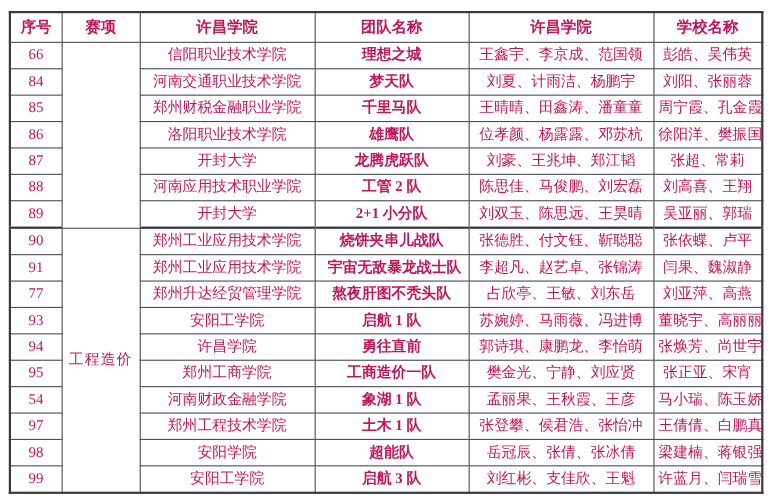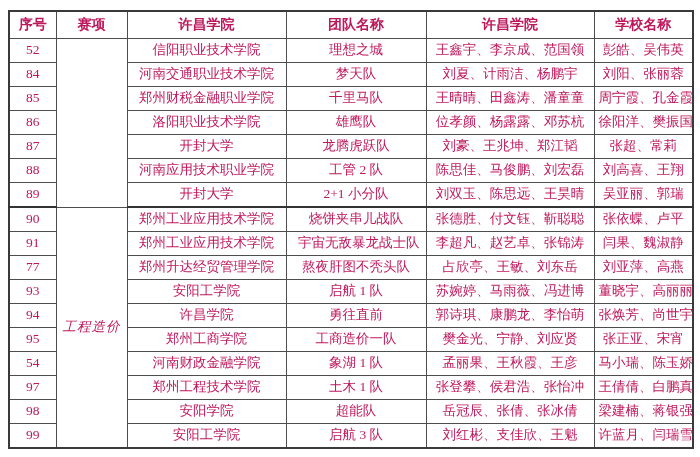--- a/index.html
+++ b/index.html
@@ -32,30 +32,29 @@
     overflow: visible;
   }
   table.results th {
     font-family: "Liberation Sans", "DejaVu Sans", sans-serif;
     font-weight: bold;
     font-size: 14px;
     height: 24px;
     background: #ffffff;
   }
   table.results td { height: 21px; }
-  td[data-name="team-cell"] { white-space: normal; }
+  td[data-name="team-cell"] { white-space: normal; font-weight: bold; }
   td[data-name="team-cell"] .team-inner {
     max-width: 8.6em;
     margin: 0 auto;
     word-break: break-all;
   }
   td[data-name="event-cell"] {
     font-size: 14px;
     letter-spacing: 1px;
-    font-style: italic;
   }
   tr.group-end td { border-bottom: 2px solid #333333; }
   td[data-name="row-index-cell"] {
     font-family: "Liberation Serif", "DejaVu Serif", serif;
     font-size: 13.5px;
   }
 </style>
 </head>
 <body>
 
@@ -74,21 +73,21 @@
         <th data-name="column-header-index">序号</th>
         <th data-name="column-header-event">赛项</th>
         <th data-name="column-header-school">许昌学院</th>
         <th data-name="column-header-team">团队名称</th>
         <th data-name="column-header-students">许昌学院</th>
         <th data-name="column-header-teachers">学校名称</th>
       </tr>
     </thead>
     <tbody data-name="table-body">
         <tr data-name="table-row">
-          <td data-name="row-index-cell">52</td>
+          <td data-name="row-index-cell">66</td>
           <td data-name="event-cell" rowspan="7"></td>
           <td data-name="school-cell">信阳职业技术学院</td>
           <td data-name="team-cell">
             <div class="team-inner" data-name="team-name">理想之城</div>
           </td>
           <td data-name="students-cell">王鑫宇、李京成、范国领</td>
           <td data-name="teachers-cell">彭皓、吴伟英</td>
         </tr>
         <tr data-name="table-row">
           <td data-name="row-index-cell">84</td>

